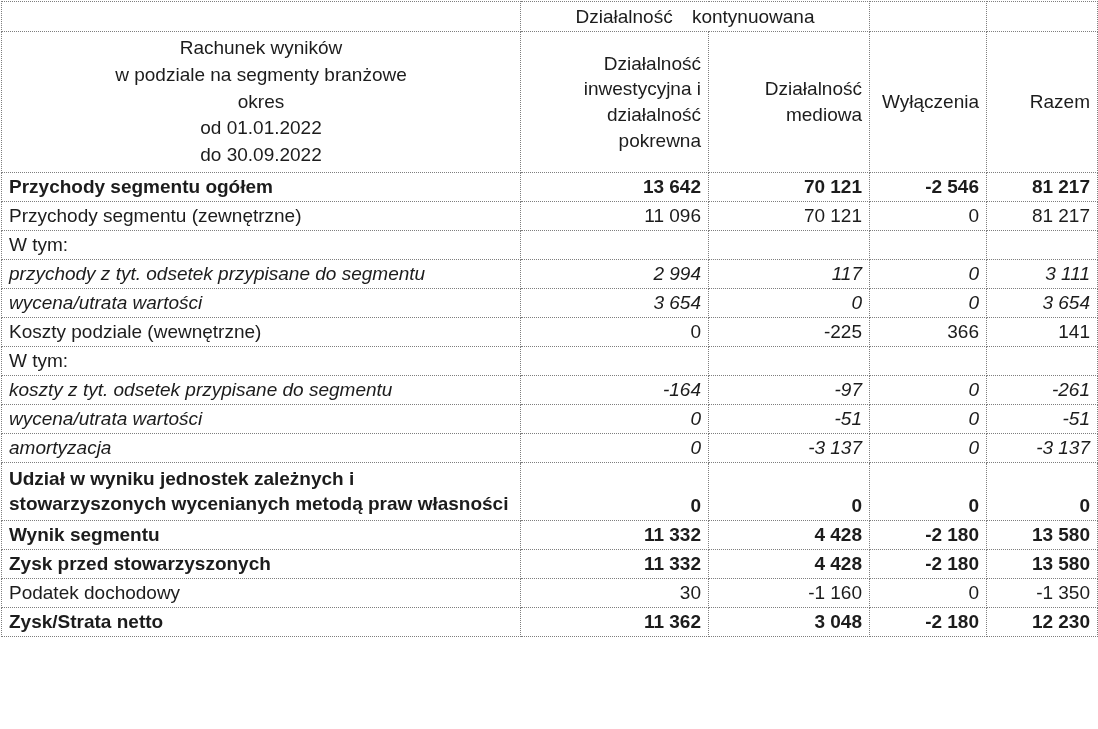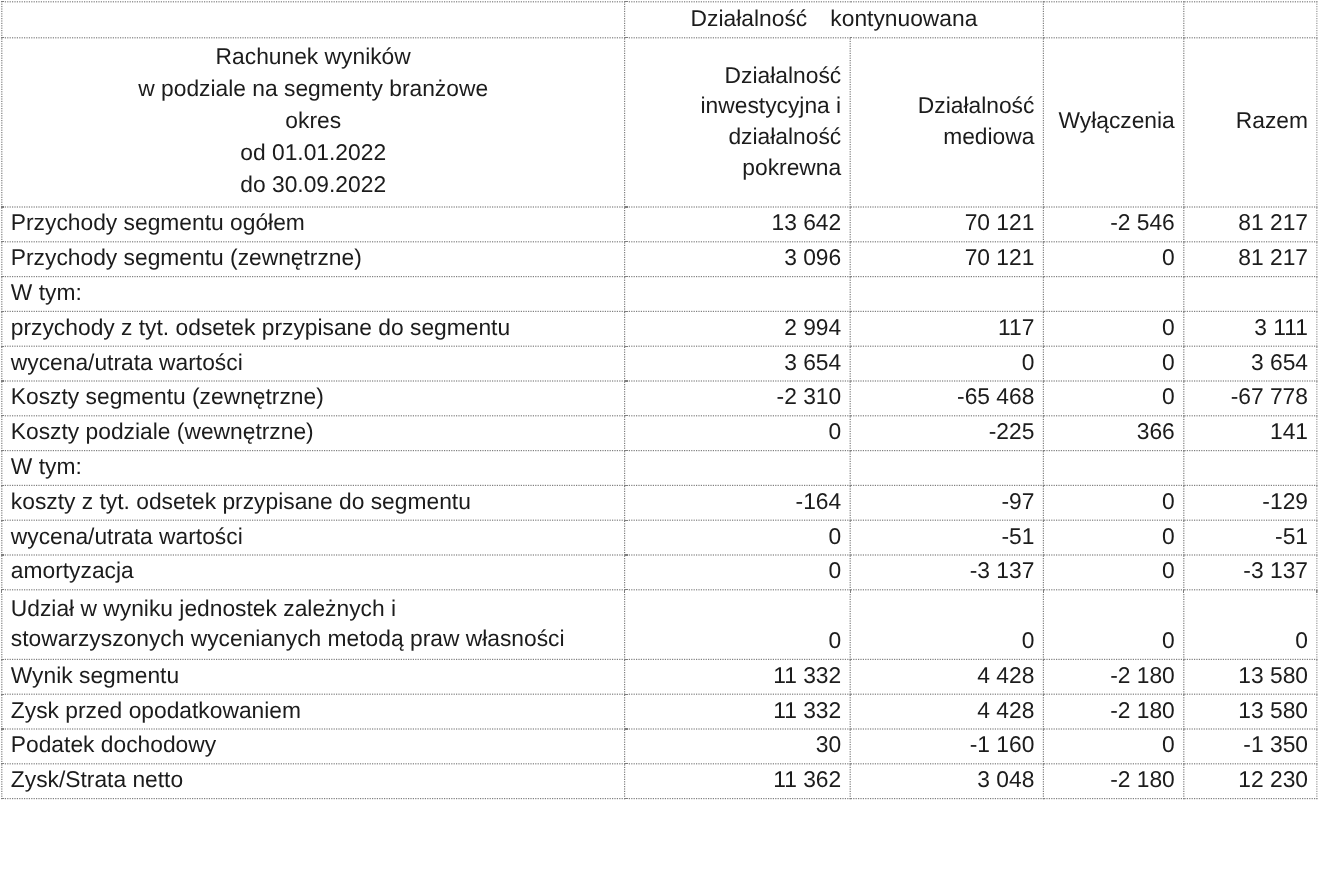--- a/index.html
+++ b/index.html
@@ -60,22 +60,22 @@
 
   
   tr.r { height: 29px; }
   tr.r-double { height: 58px; }
   td.label {
     text-align: left;
     white-space: pre-line;
     line-height: 1.3;
   }
   td.num { text-align: right; }
-  tr.bold td { font-weight: normal; margin-left: 32px; }
-  tr.italic td { }
+  tr.bold td { font-weight: bold; margin-left: 32px; }
+  tr.italic td { font-style: italic; }
   tr.r-double td.num {
     vertical-align: bottom;
     padding-bottom: 3px;
   }
 </style>
 </head>
 <body>
 
 <div class="page">
 <table class="seg">
@@ -113,21 +113,21 @@
 
   <tr class="r bold">
     <td class="label">Przychody segmentu ogółem</td>
     <td class="num">13 642</td>
     <td class="num">70 121</td>
     <td class="num">-2 546</td>
     <td class="num">81 217</td>
   </tr>
   <tr class="r">
     <td class="label">Przychody segmentu (zewnętrzne)</td>
-    <td class="num">3 096</td>
+    <td class="num">11 096</td>
     <td class="num">70 121</td>
     <td class="num">0</td>
     <td class="num">81 217</td>
   </tr>
   <tr class="r">
     <td class="label">W tym:</td>
     <td class="num"></td>
     <td class="num"></td>
     <td class="num"></td>
     <td class="num"></td>
@@ -140,46 +140,39 @@
     <td class="num">3 111</td>
   </tr>
   <tr class="r italic">
     <td class="label">wycena/utrata wartości</td>
     <td class="num">3 654</td>
     <td class="num">0</td>
     <td class="num">0</td>
     <td class="num">3 654</td>
   </tr>
   <tr class="r">
-    <td class="label">Koszty segmentu (zewnętrzne)</td>
-    <td class="num">-2 310</td>
-    <td class="num">-65 468</td>
-    <td class="num">0</td>
-    <td class="num">-67 778</td>
-  </tr>
-  <tr class="r">
     <td class="label">Koszty podziale (wewnętrzne)</td>
     <td class="num">0</td>
     <td class="num">-225</td>
     <td class="num">366</td>
     <td class="num">141</td>
   </tr>
   <tr class="r">
     <td class="label">W tym:</td>
     <td class="num"></td>
     <td class="num"></td>
     <td class="num"></td>
     <td class="num"></td>
   </tr>
   <tr class="r italic">
     <td class="label">koszty z tyt. odsetek przypisane do segmentu</td>
     <td class="num">-164</td>
     <td class="num">-97</td>
     <td class="num">0</td>
-    <td class="num">-129</td>
+    <td class="num">-261</td>
   </tr>
   <tr class="r italic">
     <td class="label">wycena/utrata wartości</td>
     <td class="num">0</td>
     <td class="num">-51</td>
     <td class="num">0</td>
     <td class="num">-51</td>
   </tr>
   <tr class="r italic">
     <td class="label">amortyzacja</td>
@@ -197,21 +190,21 @@
     <td class="num">0</td>
   </tr>
   <tr class="r bold">
     <td class="label">Wynik segmentu</td>
     <td class="num">11 332</td>
     <td class="num">4 428</td>
     <td class="num">-2 180</td>
     <td class="num">13 580</td>
   </tr>
   <tr class="r bold">
-    <td class="label">Zysk przed opodatkowaniem</td>
+    <td class="label">Zysk przed stowarzyszonych</td>
     <td class="num">11 332</td>
     <td class="num">4 428</td>
     <td class="num">-2 180</td>
     <td class="num">13 580</td>
   </tr>
   <tr class="r">
     <td class="label">Podatek dochodowy</td>
     <td class="num">30</td>
     <td class="num">-1 160</td>
     <td class="num">0</td>

